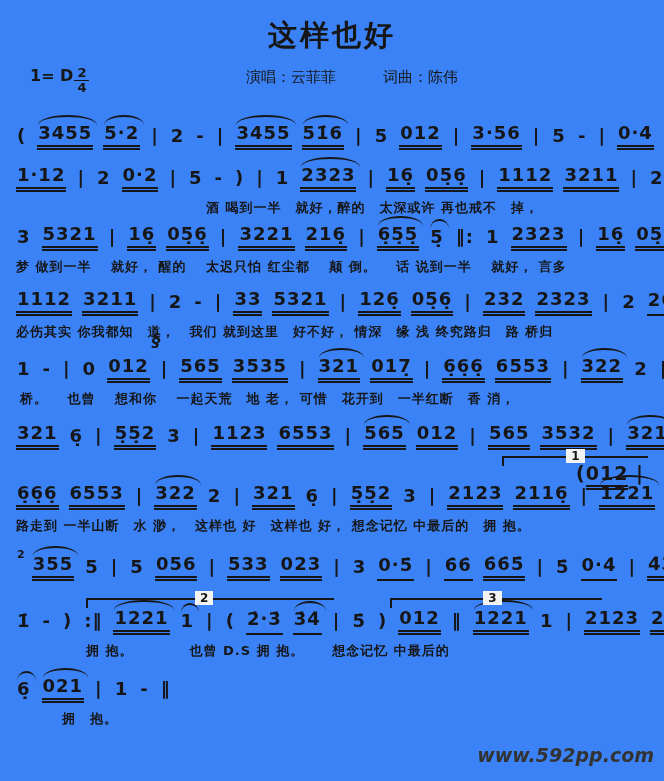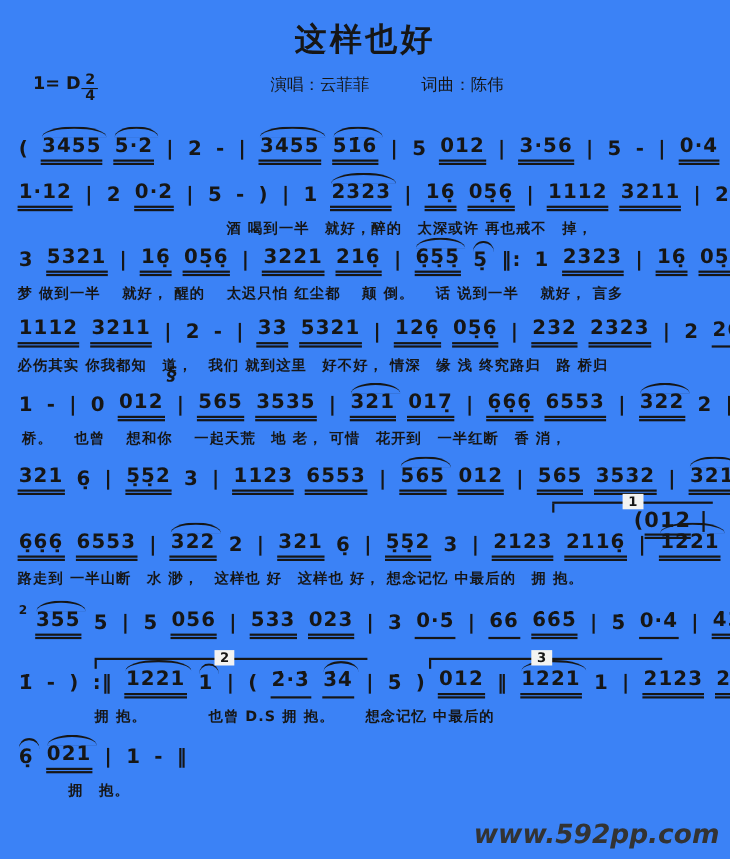--- a/index.html
+++ b/index.html
@@ -46,21 +46,21 @@
   .volta::before{content:"";position:absolute;left:0;top:0;height:8px;border-left:2px solid #161616;}
   .vlabel{position:absolute;top:-9px;left:44%;background:#f3f3f2;padding:0 5px;font-size:12px;font-weight:bold;}
   .volta1{left:502px;top:456px;width:146px;}
   .volta1 .vtext{position:absolute;right:4px;top:4px;font-size:19px;font-weight:bold;letter-spacing:1px;margin-left:20px;}
   .volta1 .vtext .u2{padding-bottom:1px;}
   .volta2{left:86px;top:598px;width:248px;height:12px;}
   .volta3{left:390px;top:598px;width:212px;height:12px;}
   
   .footer{position:absolute;left:26px;top:733px;font-size:13px;line-height:1.75;font-weight:bold;}
   .url{font-family:"DejaVu Sans Mono","Liberation Mono",monospace;font-weight:bold;}
-  .watermark{position:absolute;right:10px;top:744px;font-size:24px;font-weight:bold;font-style:italic;color:#333333;letter-spacing:0;}
+  .watermark{position:absolute;right:10px;top:744px;font-size:19px;font-weight:bold;font-style:italic;color:#333333;letter-spacing:0;}
 </style>
 </head>
 <body>
 
 <div class="sheet">
 
   <h1 class="title">这样也好</h1>
 
   <div class="header">
     <div class="key">

